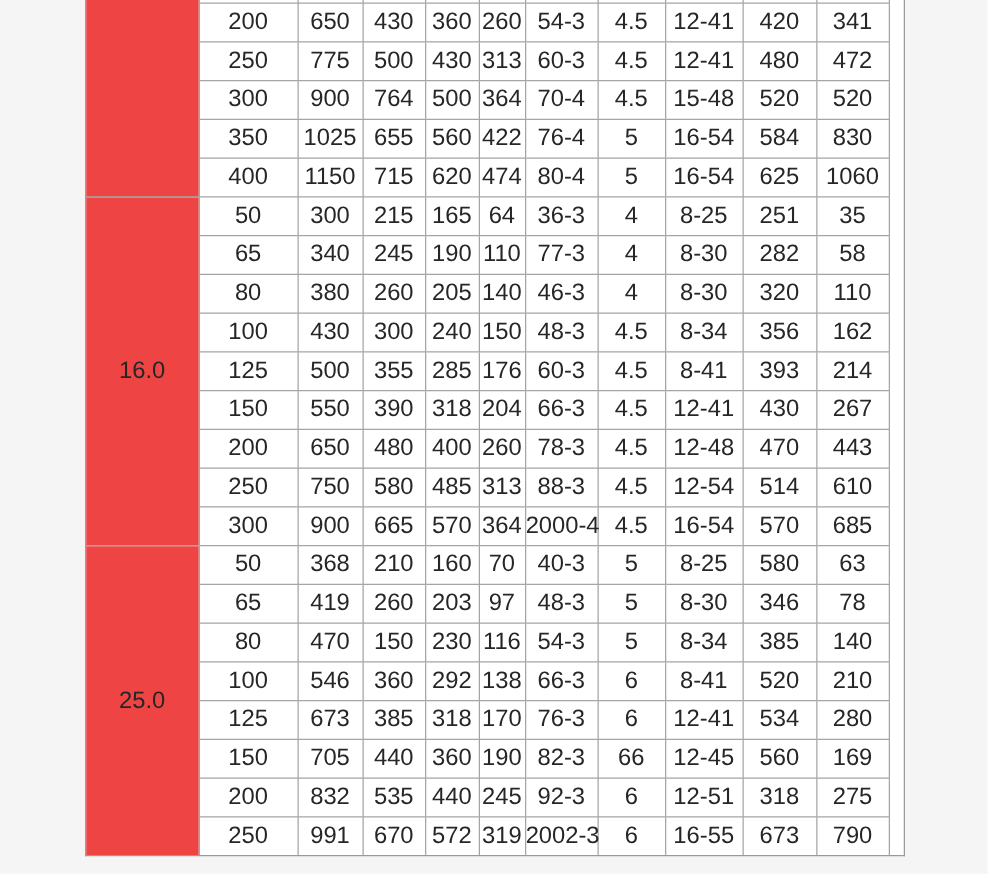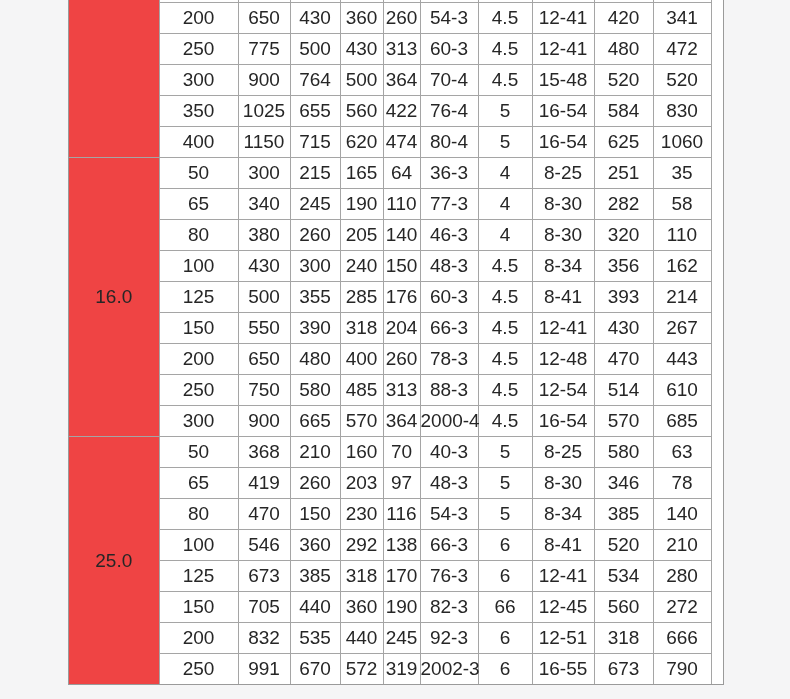--- a/index.html
+++ b/index.html
@@ -350,34 +350,34 @@
         <tr>
           <td><span>150</span></td>
           <td><span>705</span></td>
           <td><span>440</span></td>
           <td><span>360</span></td>
           <td><span>190</span></td>
           <td><span>82-3</span></td>
           <td><span>66</span></td>
           <td><span>12-45</span></td>
           <td><span>560</span></td>
-          <td><span>272</span></td>
+          <td><span>169</span></td>
           <td class="gutter"></td>
         </tr>
         <tr>
           <td><span>200</span></td>
           <td><span>832</span></td>
           <td><span>535</span></td>
           <td><span>440</span></td>
           <td><span>245</span></td>
           <td><span>92-3</span></td>
           <td><span>6</span></td>
           <td><span>12-51</span></td>
           <td><span>318</span></td>
-          <td><span>666</span></td>
+          <td><span>275</span></td>
           <td class="gutter"></td>
         </tr>
         <tr>
           <td><span>250</span></td>
           <td><span>991</span></td>
           <td><span>670</span></td>
           <td><span>572</span></td>
           <td><span>319</span></td>
           <td class="cell-overflow"><span>2002-3</span></td>
           <td><span>6</span></td>

